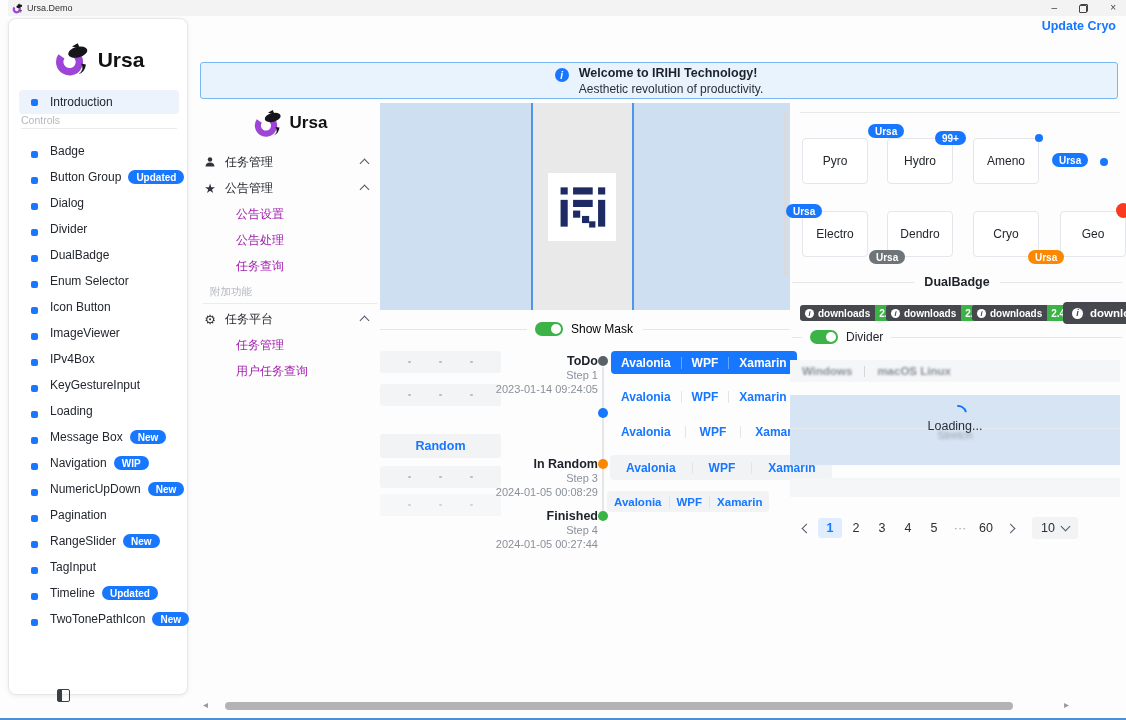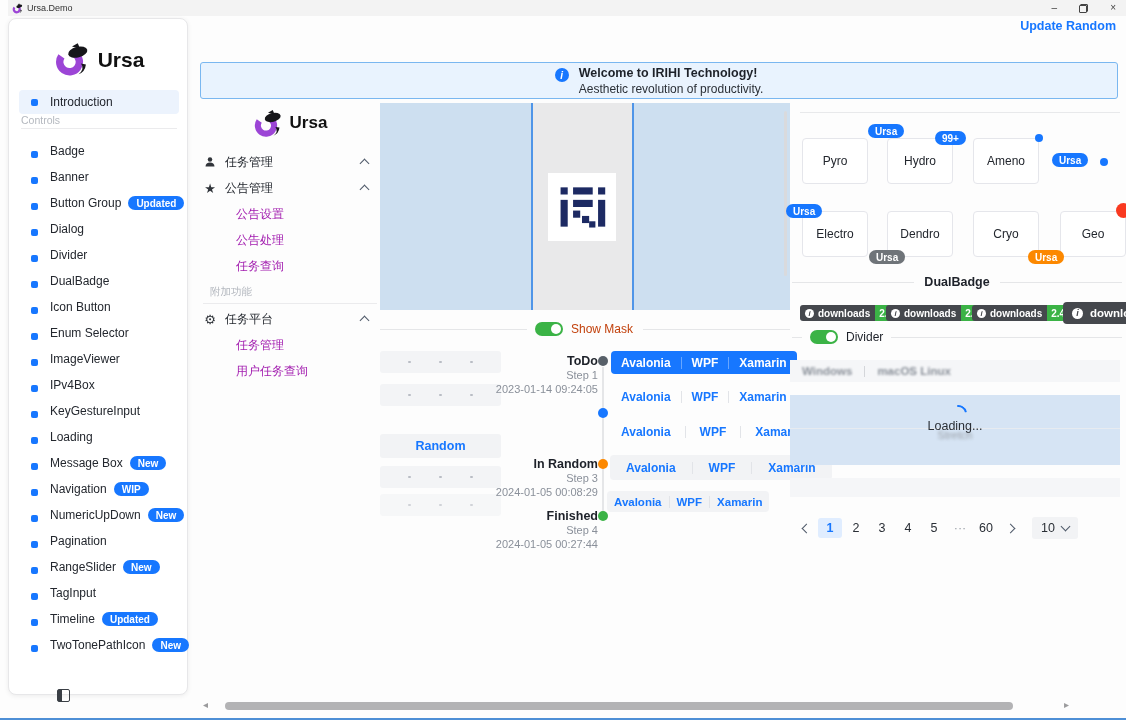--- a/index.html
+++ b/index.html
@@ -65,21 +65,21 @@
 
   
   .viewer{position:absolute;left:380px;top:103px;width:410px;height:207px;background:#cddff0;}
   .v-strip{position:absolute;left:152px;top:0;width:100px;height:207px;background:#e9e9ea;}
   .v-line{position:absolute;top:0;width:2px;height:207px;background:#4f95e8;}
   .v-logo{position:absolute;left:168px;top:70px;width:68px;height:68px;background:#fff;display:flex;align-items:center;justify-content:center;}
   .showmask{position:absolute;left:380px;top:321px;width:410px;height:16px;display:flex;align-items:center;}
   .hline{flex:1;height:1px;background:#e5e6e8;}
   .toggle{width:28px;height:14px;border-radius:99px;background:#3bb346;position:relative;margin:0 8px;flex:0 0 auto;}
   .toggle::after{content:"";position:absolute;right:2px;top:2px;width:10px;height:10px;background:#fff;border-radius:50%;}
-  .showmask .tl{margin-right:10px;font-size:12px;color:#c2410c;}
+  .showmask .tl{margin-right:10px;font-size:12px;color:#000000;}
 
   
   .skel{position:absolute;left:380px;top:351px;width:121px;}
   .sk-row{height:22px;background:#f3f4f6;border-radius:3px;display:flex;align-items:center;justify-content:space-evenly;}
   .sk-row i{width:2.5px;height:2.5px;border-radius:50%;background:#b9bdc4;}
   .random{height:24px;background:#f2f3f5;border-radius:3px;color:#1777ff;font-weight:bold;font-size:12.5px;display:flex;align-items:center;justify-content:center;}
 
   
   .timeline{position:absolute;left:505px;top:351px;width:110px;height:175px;}
   .t-conn{position:absolute;left:97px;top:16px;width:2px;height:150px;background:#e5e6e8;}
@@ -175,46 +175,42 @@
   </div>
   <div class="side-section">Controls</div>
   <div class="side-divider"></div>
   <div class="side-items">
     <div class="side-item">
         <span class="bullet"></span>
         <span class="lbl">Badge</span>
       </div>
     <div class="side-item">
         <span class="bullet"></span>
-        <span class="lbl">Banner</span>
-      </div>
-    <div class="side-item">
-        <span class="bullet"></span>
         <span class="lbl">Button Group</span>
         <span class="tagpill">Updated</span>
       </div>
     <div class="side-item">
         <span class="bullet"></span>
         <span class="lbl">Dialog</span>
       </div>
     <div class="side-item">
         <span class="bullet"></span>
         <span class="lbl">Divider</span>
       </div>
     <div class="side-item">
         <span class="bullet"></span>
         <span class="lbl">DualBadge</span>
       </div>
     <div class="side-item">
         <span class="bullet"></span>
+        <span class="lbl">Enum Selector</span>
+      </div>
+    <div class="side-item">
+        <span class="bullet"></span>
         <span class="lbl">Icon Button</span>
-      </div>
-    <div class="side-item">
-        <span class="bullet"></span>
-        <span class="lbl">Enum Selector</span>
       </div>
     <div class="side-item">
         <span class="bullet"></span>
         <span class="lbl">ImageViewer</span>
       </div>
     <div class="side-item">
         <span class="bullet"></span>
         <span class="lbl">IPv4Box</span>
       </div>
     <div class="side-item">
@@ -262,21 +258,21 @@
         <span class="bullet"></span>
         <span class="lbl">TwoTonePathIcon</span>
         <span class="tagpill">New</span>
       </div>
   </div>
   <div class="theme-btn">
       <span class="panel-icon" style="display:block"></span>
     </div>
 </div>
 
-<div class="update-theme">Update Random</div>
+<div class="update-theme">Update Cryo</div>
 
 <div class="banner">
   <span class="info-circle">i</span>
   <div>
     <div class="bt">Welcome to IRIHI Technology!</div>
     <div class="bs">Aesthetic revolution of productivity.</div>
   </div>
 </div>
 
 <div class="menucol">

